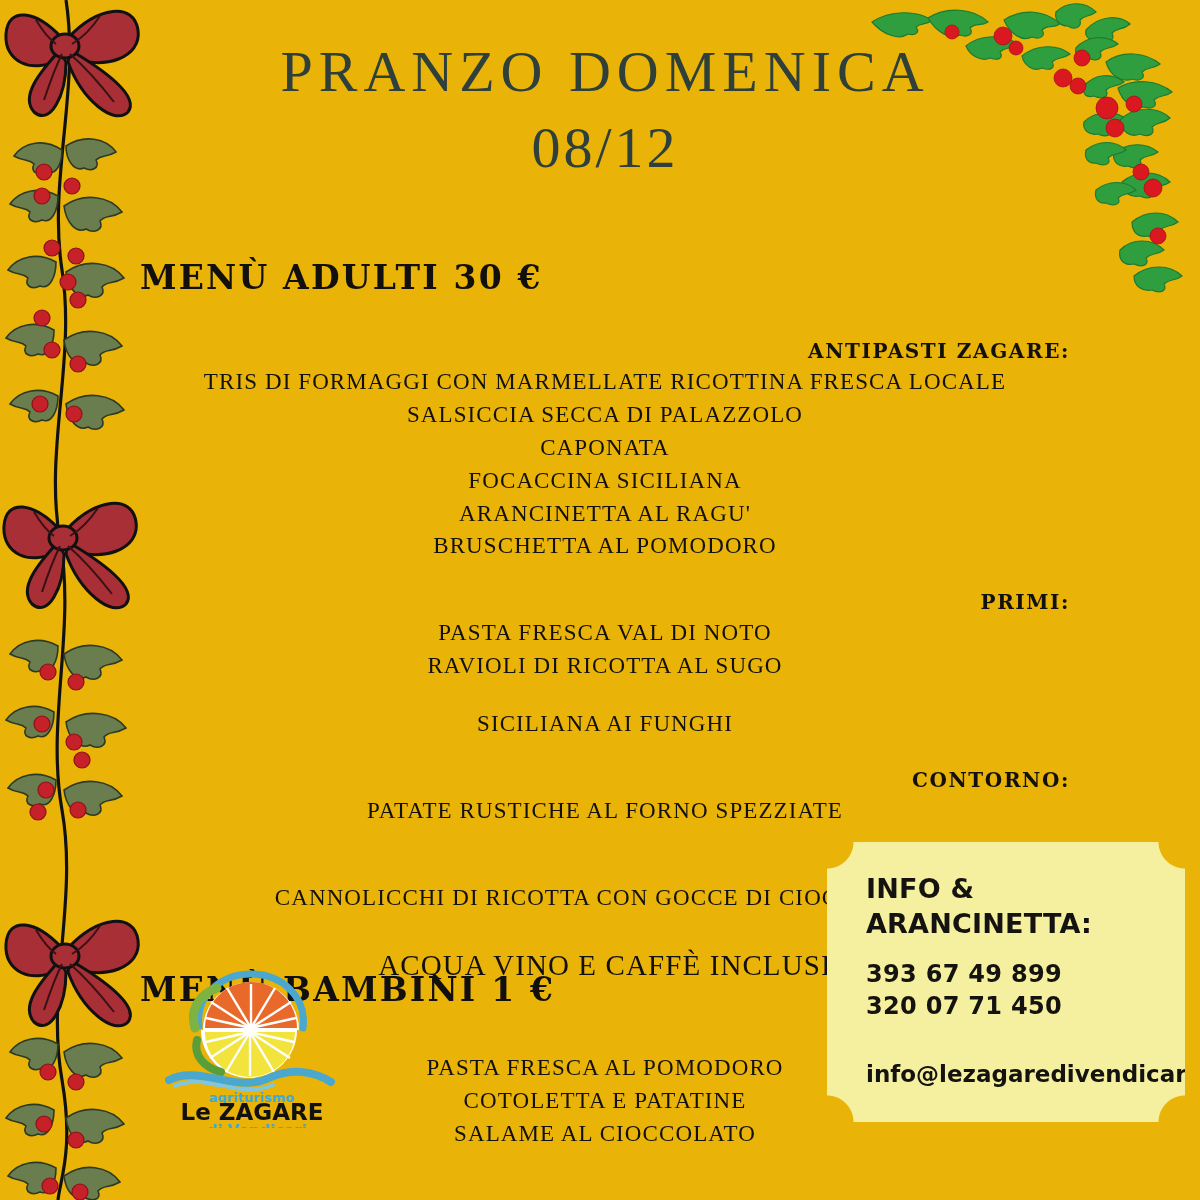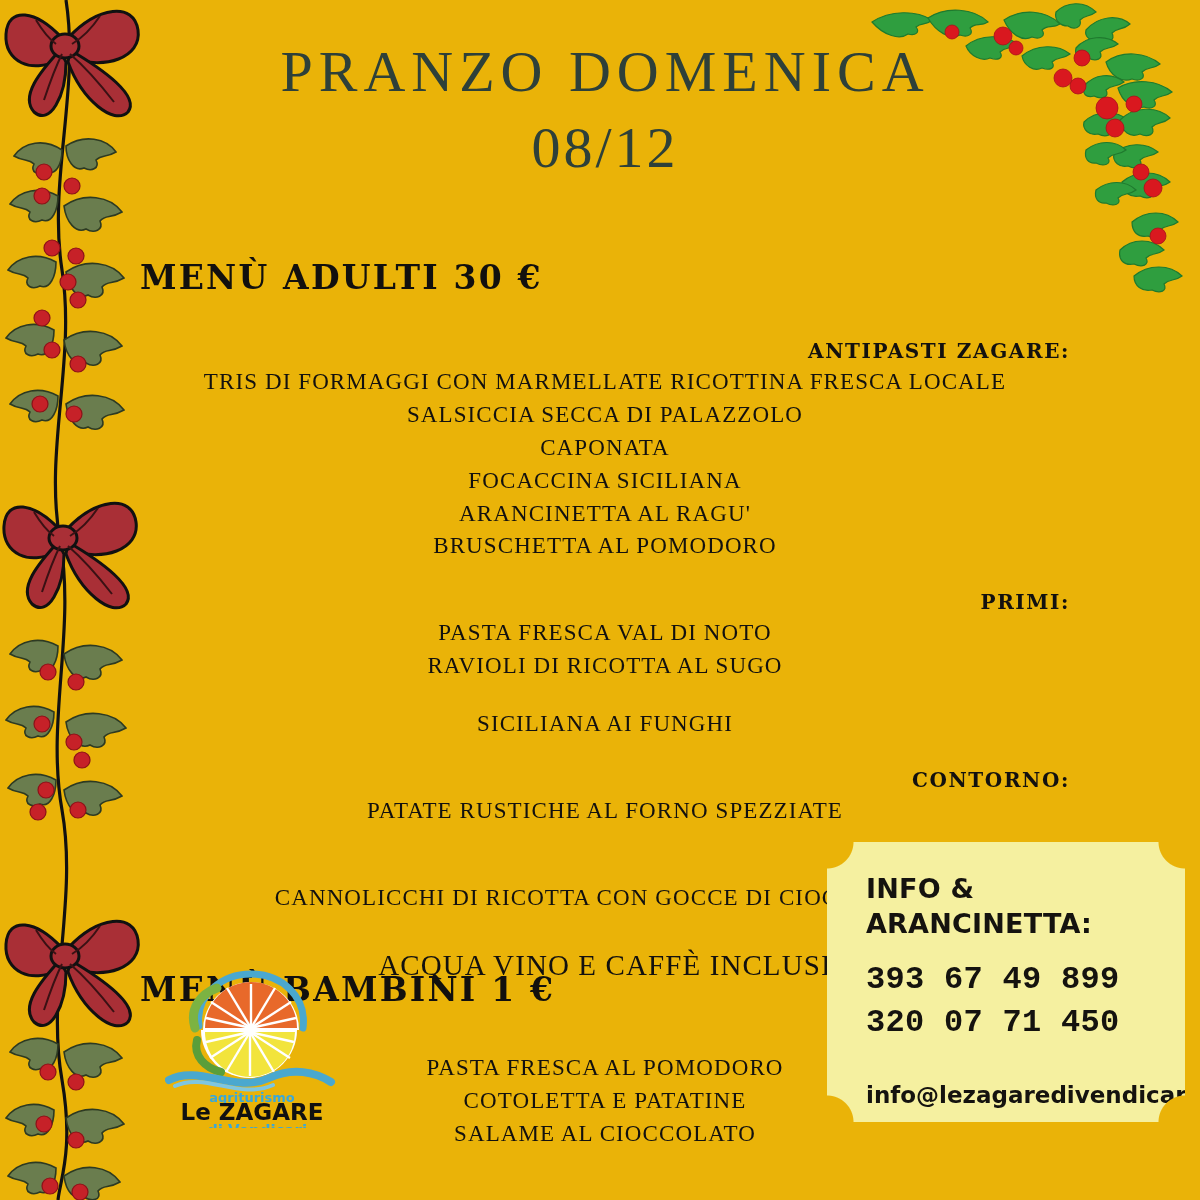--- a/index.html
+++ b/index.html
@@ -139,25 +139,24 @@
     top: 30px;
     right: 12px;
   }
   .info-title {
     font-size: 27px;
     font-weight: 700;
     line-height: 1.28;
     letter-spacing: 0.2px;
   }
   .info-phone {
-    font-size: 32px;
+    font-size: 24px;
     font-weight: 700;
     line-height: 1.33;
     letter-spacing: 0.3px;
-    font-family: Liberation Mono, monospace;
   }
   #info-phones { margin-top: 18px; }
   #info-email {
     margin-top: 38px;
     font-size: 23px;
     font-weight: 700;
     letter-spacing: 0px;
   }
 
   

